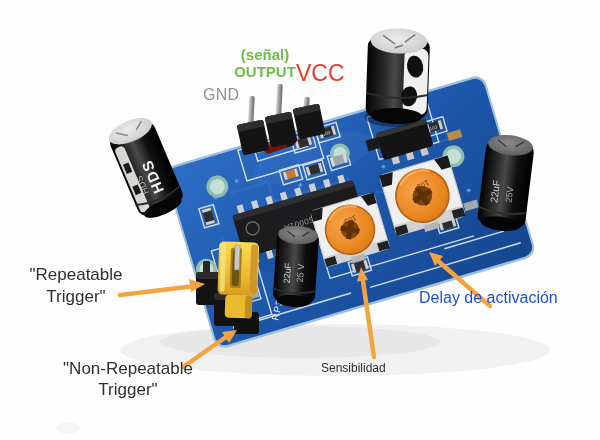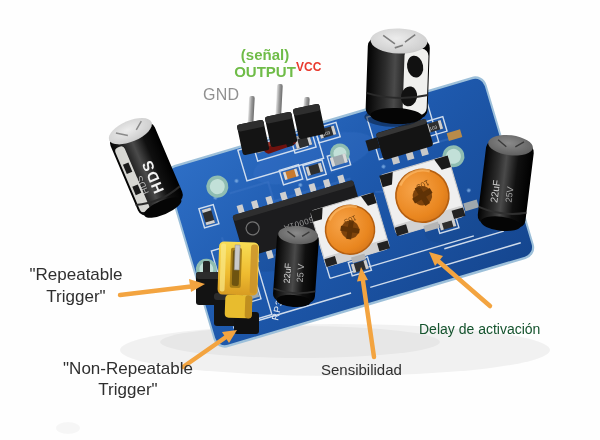--- a/index.html
+++ b/index.html
@@ -4,25 +4,25 @@
 <style>
   html,body{margin:0;padding:0;background:#ffffff;}
   #stage{position:relative;width:600px;height:440px;background:#fefefe;overflow:hidden;
          font-family:"Liberation Sans",sans-serif;}
   #scene{position:absolute;left:0;top:0;}
   .lbl{position:absolute;white-space:nowrap;}
   .lbl .ln{display:block;}
   #lbl-gnd{left:203px;top:86px;font-size:16px;color:#909090;letter-spacing:.3px;}
   #lbl-output{left:214px;top:46px;width:102px;text-align:center;font-size:15px;line-height:17px;
               font-weight:700;color:#6fbc48;white-space:normal;}
-  #lbl-vcc{left:296px;top:60px;font-size:12px;font-weight:700;color:#e93a2e;}
+  #lbl-vcc{left:296px;top:60px;font-size:23px;font-weight:400;color:#e93a2e;}
   #lbl-repeatable{left:8px;top:264px;width:136px;text-align:center;font-size:17px;line-height:22px;color:#2f2f2f;white-space:normal;}
   #lbl-nonrepeatable{left:34px;top:358px;width:188px;text-align:center;font-size:17px;line-height:21px;color:#2f2f2f;white-space:normal;}
-  #lbl-sensitivity{left:321px;top:361px;font-size:15px;color:#2f2f2f;}
-  #lbl-delay{left:419px;top:321px;font-size:14px;color:#14532d;}
+  #lbl-sensitivity{left:321px;top:361px;font-size:12px;color:#2f2f2f;}
+  #lbl-delay{left:419px;top:289px;font-size:16px;color:#1d4ed8;}
 </style>
 </head>
 <body>
 
 <div id="stage">
 
 <svg id="scene" width="600" height="440" viewBox="0 0 600 440">
   <defs>
     <linearGradient id="pcbGrad" x1="0" y1="0" x2="1" y2="1">
       <stop offset="0" stop-color="#2e6fc6"></stop>

